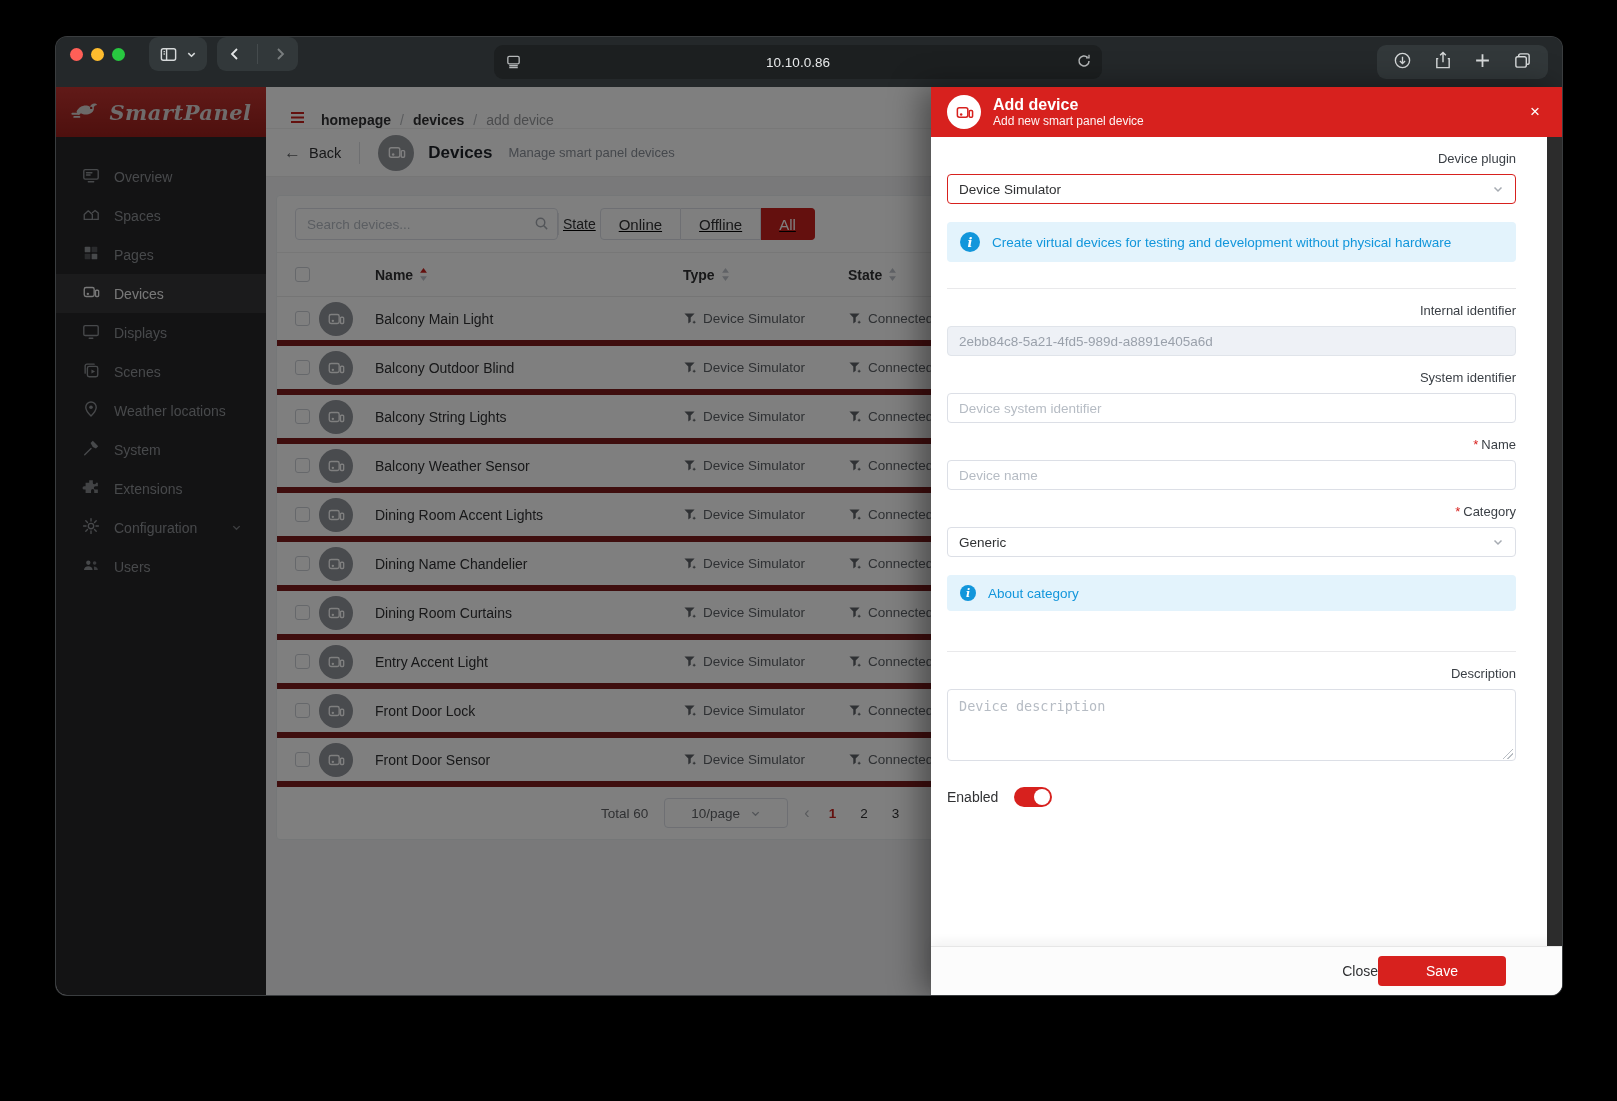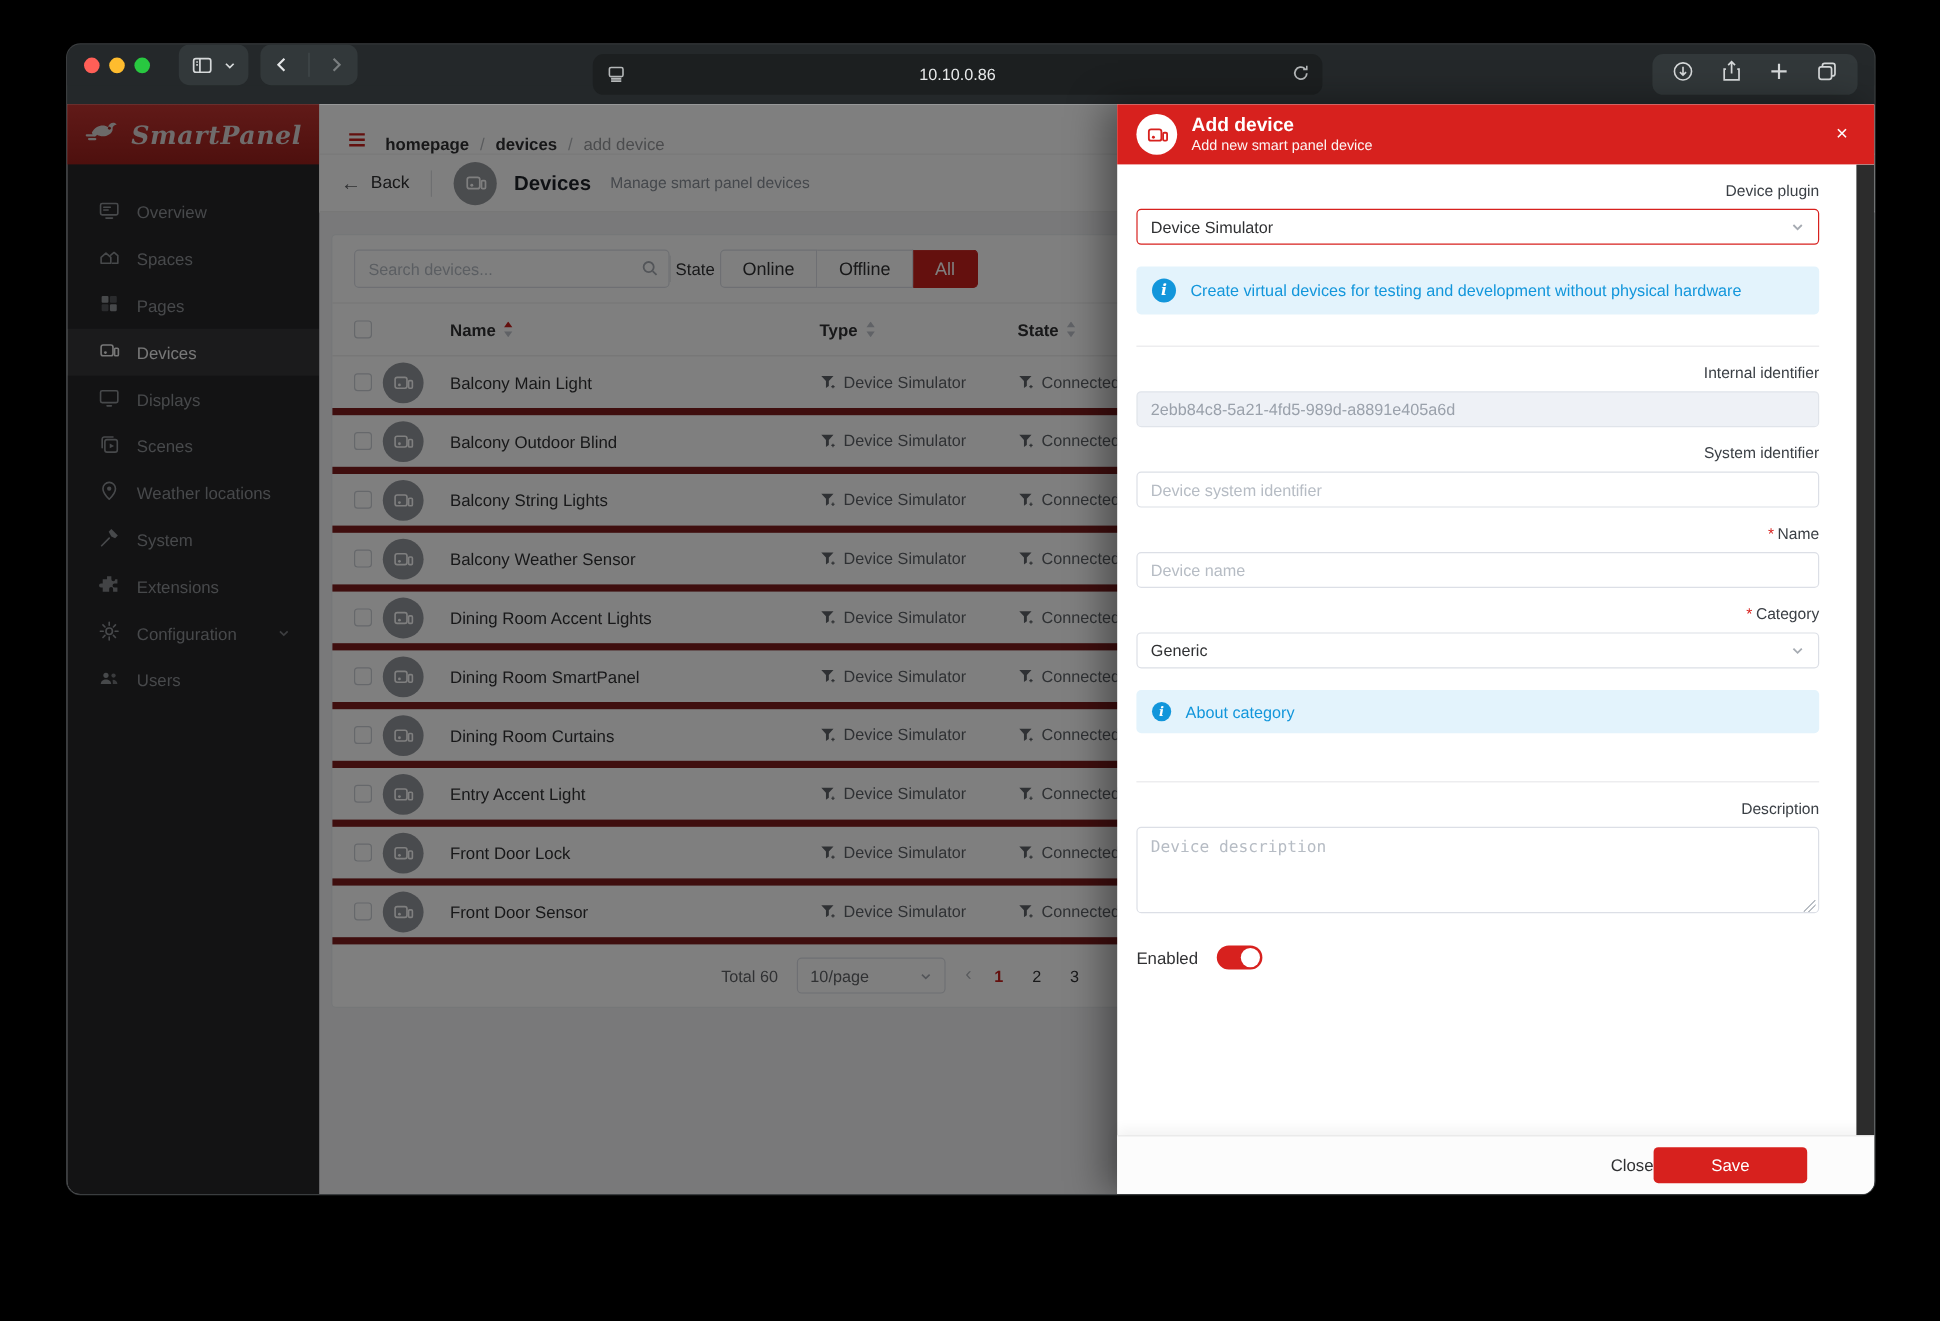--- a/index.html
+++ b/index.html
@@ -43,21 +43,21 @@
   .crumb.current { color:#97999c; font-weight:normal; }
   .headbar { height:48px; background:#fff; border-bottom:1px solid #ececec; display:flex; align-items:center; padding:0 18px; gap:14px; }
   .back-btn { display:flex; align-items:center; gap:8px; font-size:14.5px; color:#303133; }
   .back-arrow { font-size:17px; color:#606266; }
   .head-sep { width:1px; height:22px; background:#dddfe2; margin:0 4px; }
   .head-badge { width:36px; height:36px; border-radius:50%; background:#95989d; display:flex; align-items:center; justify-content:center; }
   .head-title { font-size:17px; font-weight:bold; color:#1f2329; }
   .head-sub { font-size:13px; color:#8a9099; margin-left:2px; }
 
   .card { background:#fff; border:1px solid #ebeef0; border-radius:4px; margin:18px 10px 0 10px; }
-  .toolbar { display:flex; align-items:center; padding:12px 18px; border-bottom:1px solid #efefef; }
+  .toolbar { display:flex; align-items:center; padding:12px 18px; border-bottom:1px solid #efefef;text-decoration:underline; }
   .searchbox { position:relative; width:263px; }
   .searchbox input { width:100%; height:32px; border:1px solid #dcdfe6; border-radius:4px; padding:0 30px 0 11px; font-size:13.5px; color:#303133; outline:none; background:#fff; }
   input::placeholder, textarea::placeholder { color:#b6bcc4; }
   .searchbox svg { position:absolute; right:9px; top:8px; }
   .tool-sep { width:1px; height:22px; background:#e3e5e8; }
   .state-label { font-size:14px; color:#303133; margin:0 4px; }
   .seg { display:flex; }
   .seg-btn { height:32px; padding:0 18px; font-size:15px; color:#303133; background:#fff; border:1px solid #dcdfe6; border-left-width:0; display:flex; align-items:center; cursor:pointer; }
   .seg-btn:first-child { border-left-width:1px; border-radius:4px 0 0 4px; }
   .seg-btn:last-child { border-radius:0 4px 4px 0; }
@@ -67,21 +67,21 @@
   .thead { height:44px; border-bottom:1px solid #ebebeb; font-weight:bold; font-size:14px; color:#303133; }
   .th { display:flex; align-items:center; gap:6px; }
   .trow { height:49px; border-bottom:6px solid #7f1d1d; font-size:14px; }
   .cb { width:15px; height:15px; border:1px solid #ccd0d6; border-radius:3px; background:#fff; }
   .avatar { width:34px; height:34px; border-radius:50%; background:#92969c; display:flex; align-items:center; justify-content:center; }
   .cell-name { color:#303133; }
   .cell-dim { color:#5f6368; display:flex; align-items:center; gap:7px; font-size:13.5px; }
   .sortwrap { display:flex; flex-direction:column; gap:1px; }
 
   .pagination { display:flex; align-items:center; gap:16px; padding:11px 0 11px 324px; font-size:13.5px; color:#606266; }
-  .psize { width:124px; height:30px; border:1px solid #dcdfe6; border-radius:4px; display:flex; align-items:center; justify-content:space-between; padding:0 10px; color:#606266; }
+  .psize { width:124px; height:30px; border:1px solid #dcdfe6; border-radius:4px; display:flex; align-items:center; justify-content:space-between; padding:0 26px; color:#606266; }
   .pprev { color:#b3b6bb; font-size:16px; }
   .pnum { color:#303133; padding:0 3px; cursor:pointer; }
   .pnum.active { color:#c8211d; font-weight:bold; }
 
   
   .drawer { position:absolute; top:0; right:0; bottom:0; width:631px; background:#fff; z-index:30; box-shadow:-10px 0 30px rgba(0,0,0,.4); display:flex; flex-direction:column; }
   .d-head { height:50px; background:#d7211e; display:flex; align-items:center; gap:12px; padding:0 16px; flex-shrink:0; }
   .d-badge { width:34px; height:34px; border-radius:50%; background:#fff; display:flex; align-items:center; justify-content:center; }
   .d-title { color:#fff; font-size:16px; font-weight:bold; line-height:1.15; }
   .d-sub { color:rgba(255,255,255,.95); font-size:12px; }
@@ -540,21 +540,21 @@
     <span class="cb"></span>
     <span>
                 <span class="avatar">
       <svg width="18" height="18" viewBox="0 0 20 20" fill="none" stroke="#fff" stroke-width="1.5">
                     <rect x="2.5" y="5" width="11" height="10" rx="2"></rect>
                     <circle cx="6.5" cy="12" r="1.3" fill="#fff" stroke="none"></circle>
                     <rect x="15" y="8" width="3.5" height="7" rx="1"></rect>
                   </svg>
     </span>
               </span>
-    <span class="cell-name">Dining Room SmartPanel</span>
+    <span class="cell-name">Dining Name Chandelier</span>
     <span class="cell-dim">
       <svg width="13" height="13" viewBox="0 0 14 14">
                   <path d="M1.5 1.5h11L8.3 6v4.5l-2.6 1.8V6z" fill="#5f6368"></path>
                   <path d="M10.5 11h3M12 9.5v3" stroke="#5f6368" stroke-width="1.1"></path>
                 </svg>
       <span>Device Simulator</span>
     </span>
     <span class="cell-dim">
       <svg width="13" height="13" viewBox="0 0 14 14">
                   <path d="M1.5 1.5h11L8.3 6v4.5l-2.6 1.8V6z" fill="#5f6368"></path>

